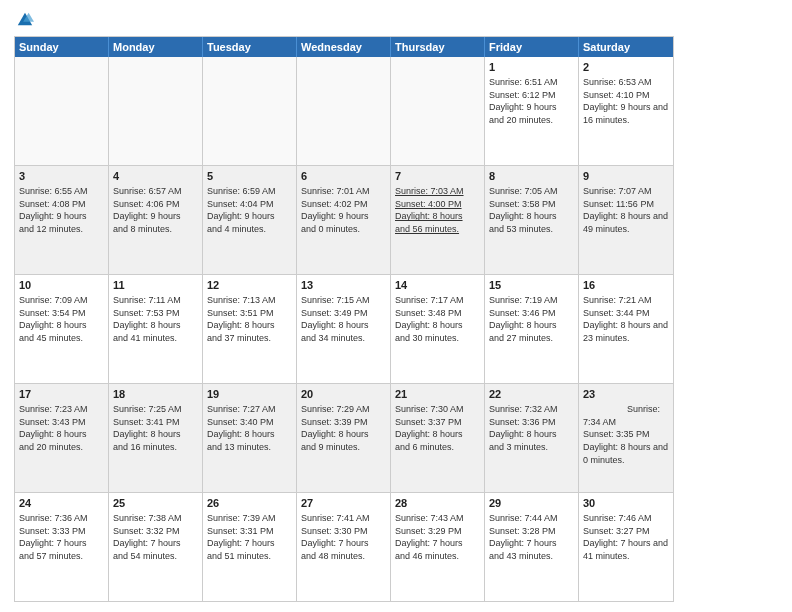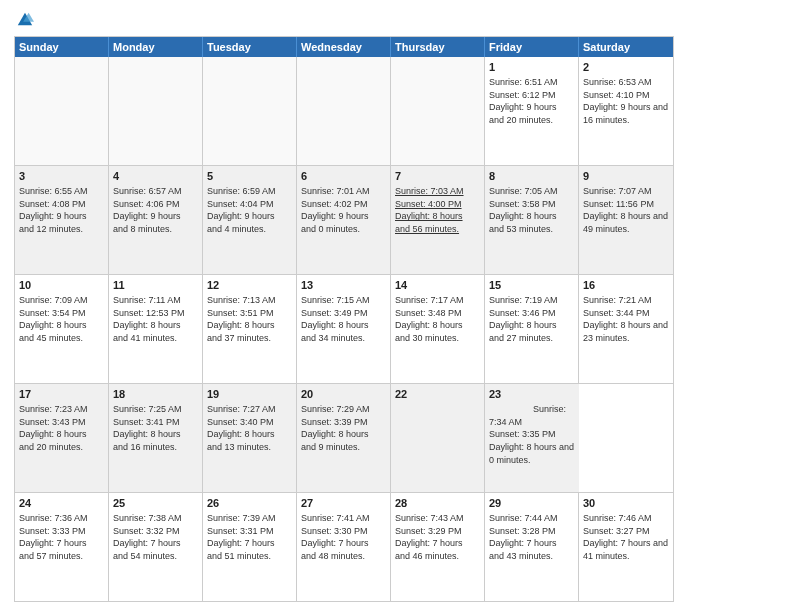--- a/index.html
+++ b/index.html
@@ -178,21 +178,21 @@
 Daylight: 8 hours and 53 minutes.</span></div>
           <div class="cal-cell shaded"><span class="day-number">9</span><span class="cell-text" style="white-space: pre-line;">Sunrise: 7:07 AM
 Sunset: 11:56 PM
 Daylight: 8 hours and 49 minutes.</span></div>
         </div>
         <div class="cal-week" style="flex: 1 1 0%;">
           <div class="cal-cell"><span class="day-number">10</span><span class="cell-text" style="white-space: pre-line;">Sunrise: 7:09 AM
 Sunset: 3:54 PM
 Daylight: 8 hours and 45 minutes.</span></div>
           <div class="cal-cell"><span class="day-number">11</span><span class="cell-text" style="white-space: pre-line;">Sunrise: 7:11 AM
-Sunset: 12:53 PM
+Sunset: 7:53 PM
 Daylight: 8 hours and 41 minutes.</span></div>
           <div class="cal-cell"><span class="day-number">12</span><span class="cell-text" style="white-space: pre-line;">Sunrise: 7:13 AM
 Sunset: 3:51 PM
 Daylight: 8 hours and 37 minutes.</span></div>
           <div class="cal-cell"><span class="day-number">13</span><span class="cell-text" style="white-space: pre-line;">Sunrise: 7:15 AM
 Sunset: 3:49 PM
 Daylight: 8 hours and 34 minutes.</span></div>
           <div class="cal-cell"><span class="day-number">14</span><span class="cell-text" style="white-space: pre-line;">Sunrise: 7:17 AM
 Sunset: 3:48 PM
 Daylight: 8 hours and 30 minutes.</span></div>
@@ -209,21 +209,26 @@
 Daylight: 8 hours and 20 minutes.</span></div>
           <div class="cal-cell shaded"><span class="day-number">18</span><span class="cell-text" style="white-space: pre-line; text-align: right;">Sunrise: 7:25 AM
 Sunset: 3:41 PM
 Daylight: 8 hours and 16 minutes.</span></div>
           <div class="cal-cell shaded"><span class="day-number">19</span><span class="cell-text" style="white-space: pre-line;">Sunrise: 7:27 AM
 Sunset: 3:40 PM
 Daylight: 8 hours and 13 minutes.</span></div>
           <div class="cal-cell shaded"><span class="day-number">20</span><span class="cell-text" style="white-space: pre-line;">Sunrise: 7:29 AM
 Sunset: 3:39 PM
 Daylight: 8 hours and 9 minutes.</span></div>
-          <div class="cal-cell shaded"><span class="day-number">22</span></div>
+          <div class="cal-cell shaded"><span class="day-number">21</span><span class="cell-text" style="white-space: pre-line;">Sunrise: 7:30 AM
+Sunset: 3:37 PM
+Daylight: 8 hours and 6 minutes.</span></div>
+          <div class="cal-cell shaded"><span class="day-number">22</span><span class="cell-text" style="white-space: pre-line;">Sunrise: 7:32 AM
+Sunset: 3:36 PM
+Daylight: 8 hours and 3 minutes.</span></div>
           <div class="cal-cell shaded"><span class="day-number">23</span><span class="cell-text" style="white-space: pre-line; margin-left: 44px;">Sunrise: 7:34 AM
 Sunset: 3:35 PM
 Daylight: 8 hours and 0 minutes.</span></div>
         </div>
         <div class="cal-week" style="flex: 1 1 0%;">
           <div class="cal-cell"><span class="day-number">24</span><span class="cell-text" style="white-space: pre-line;">Sunrise: 7:36 AM
 Sunset: 3:33 PM
 Daylight: 7 hours and 57 minutes.</span></div>
           <div class="cal-cell"><span class="day-number">25</span><span class="cell-text" style="white-space: pre-line;">Sunrise: 7:38 AM
 Sunset: 3:32 PM

